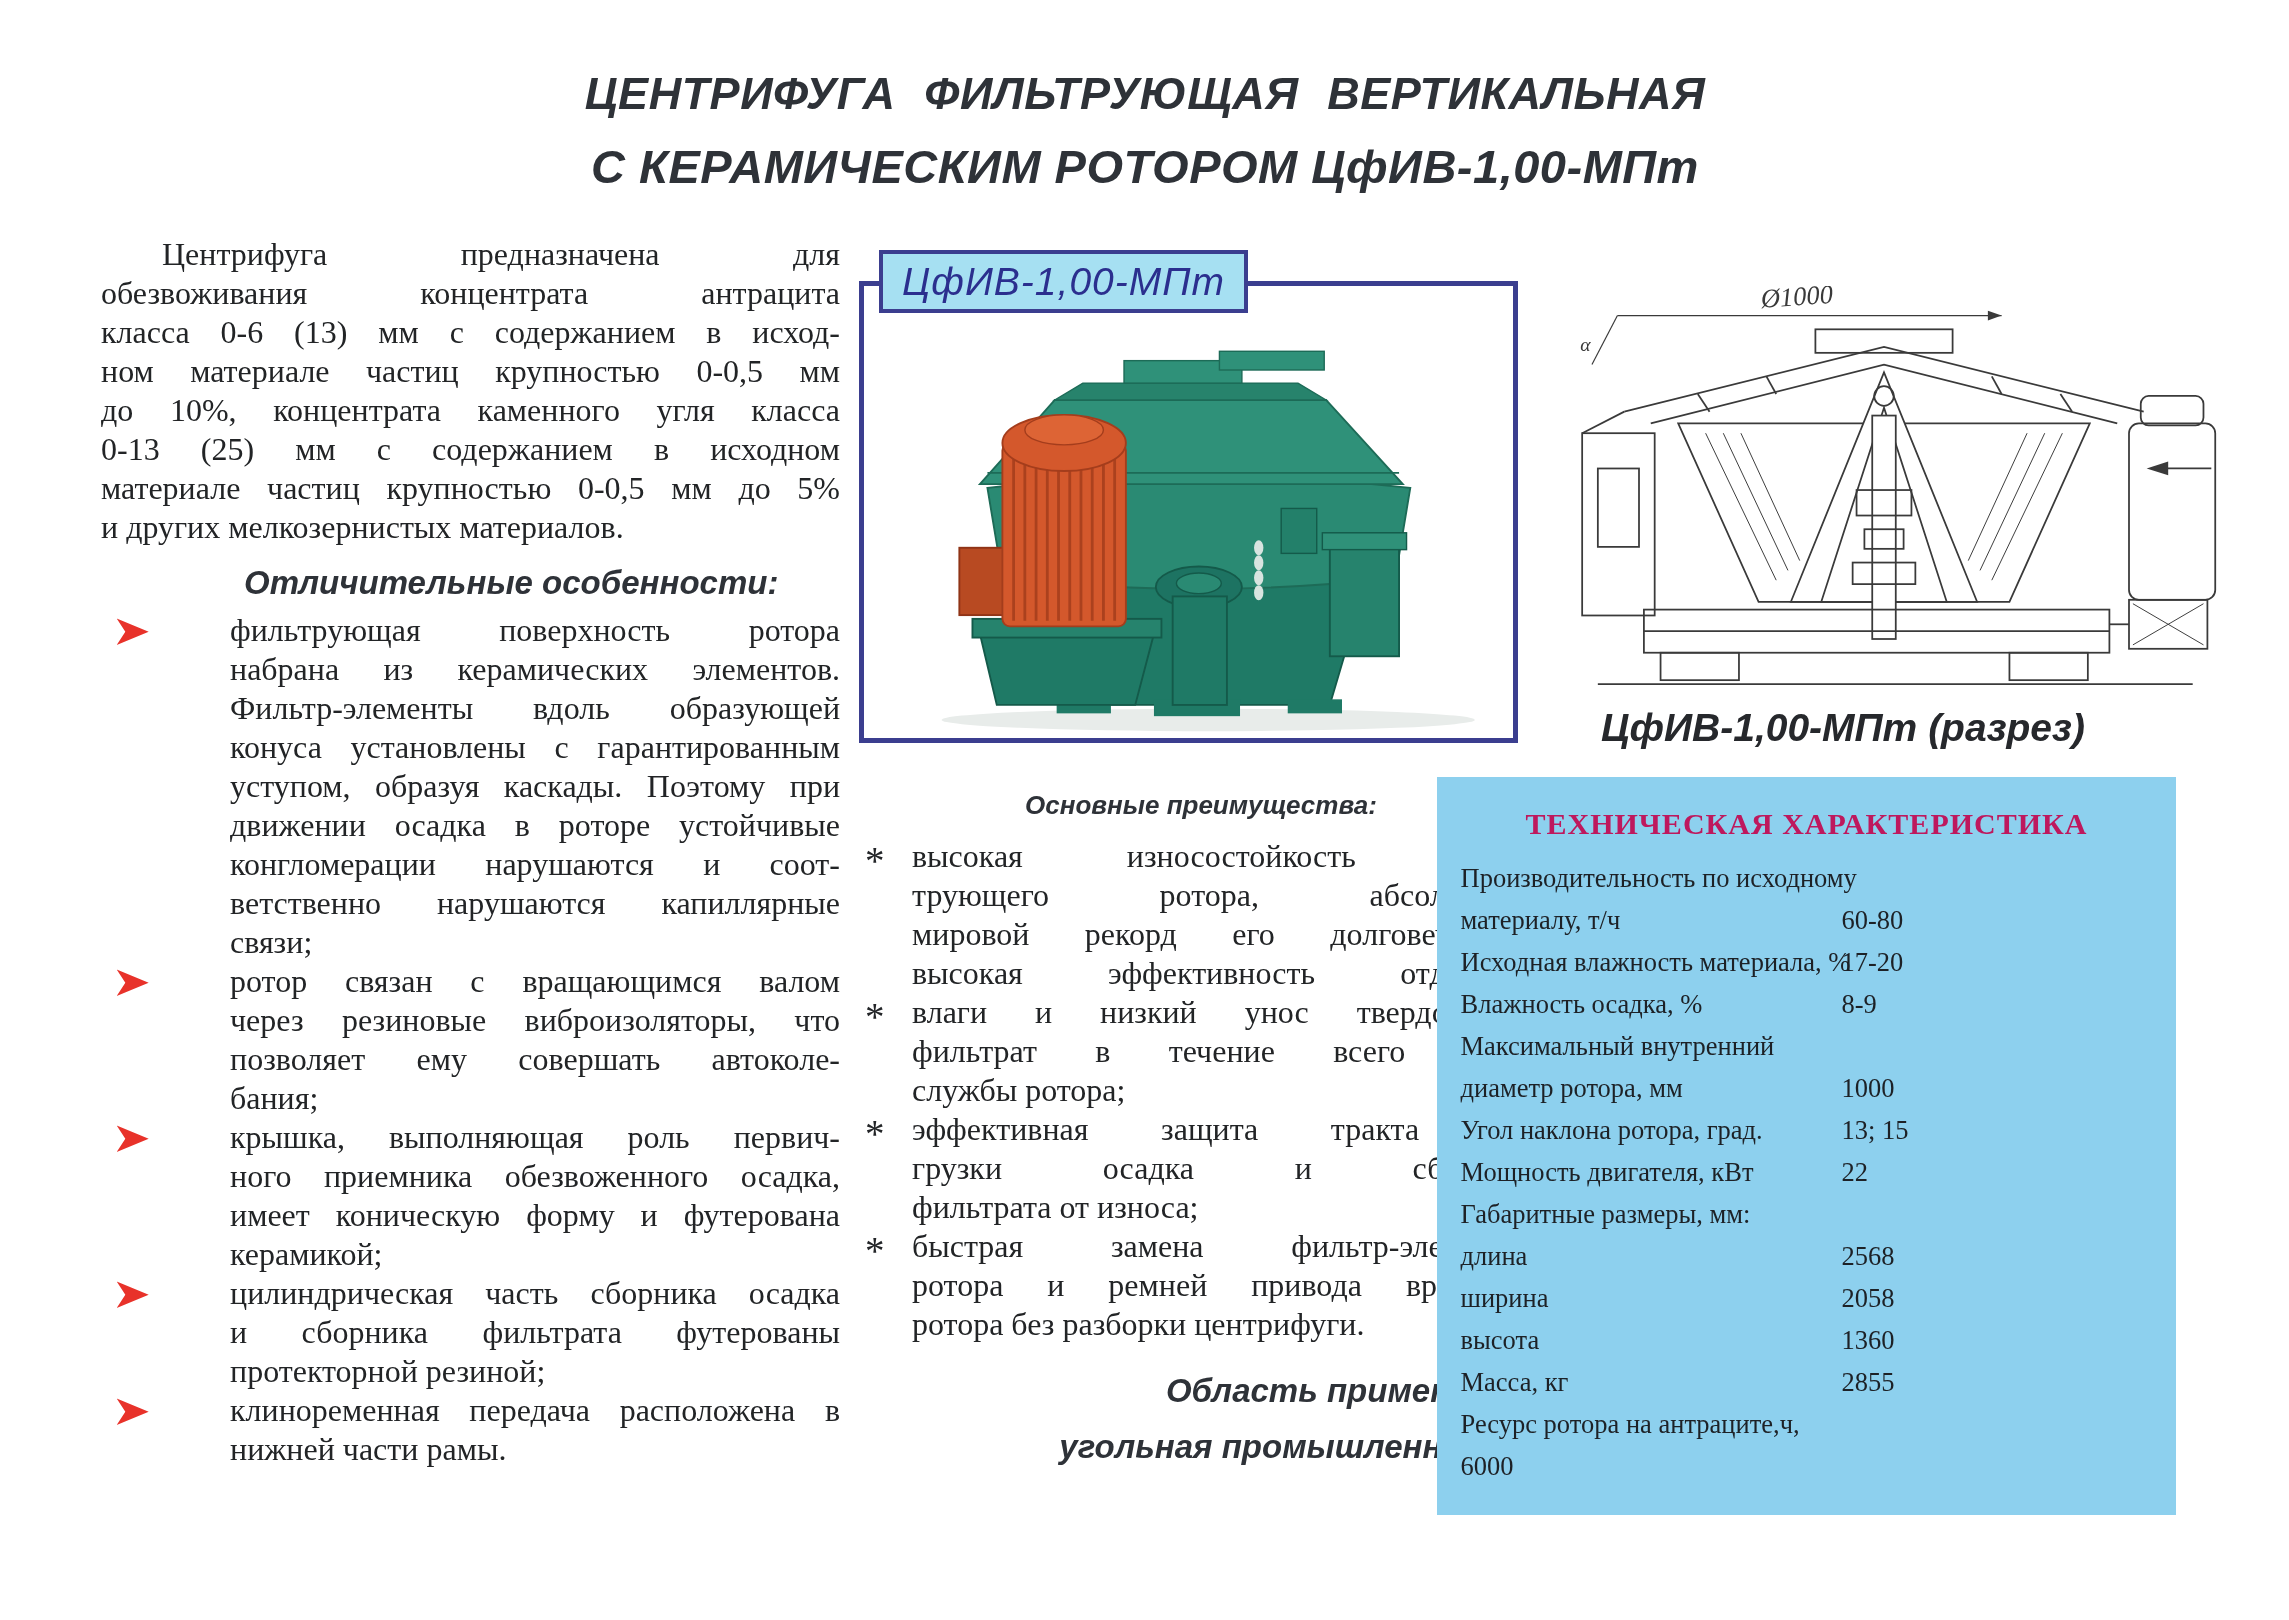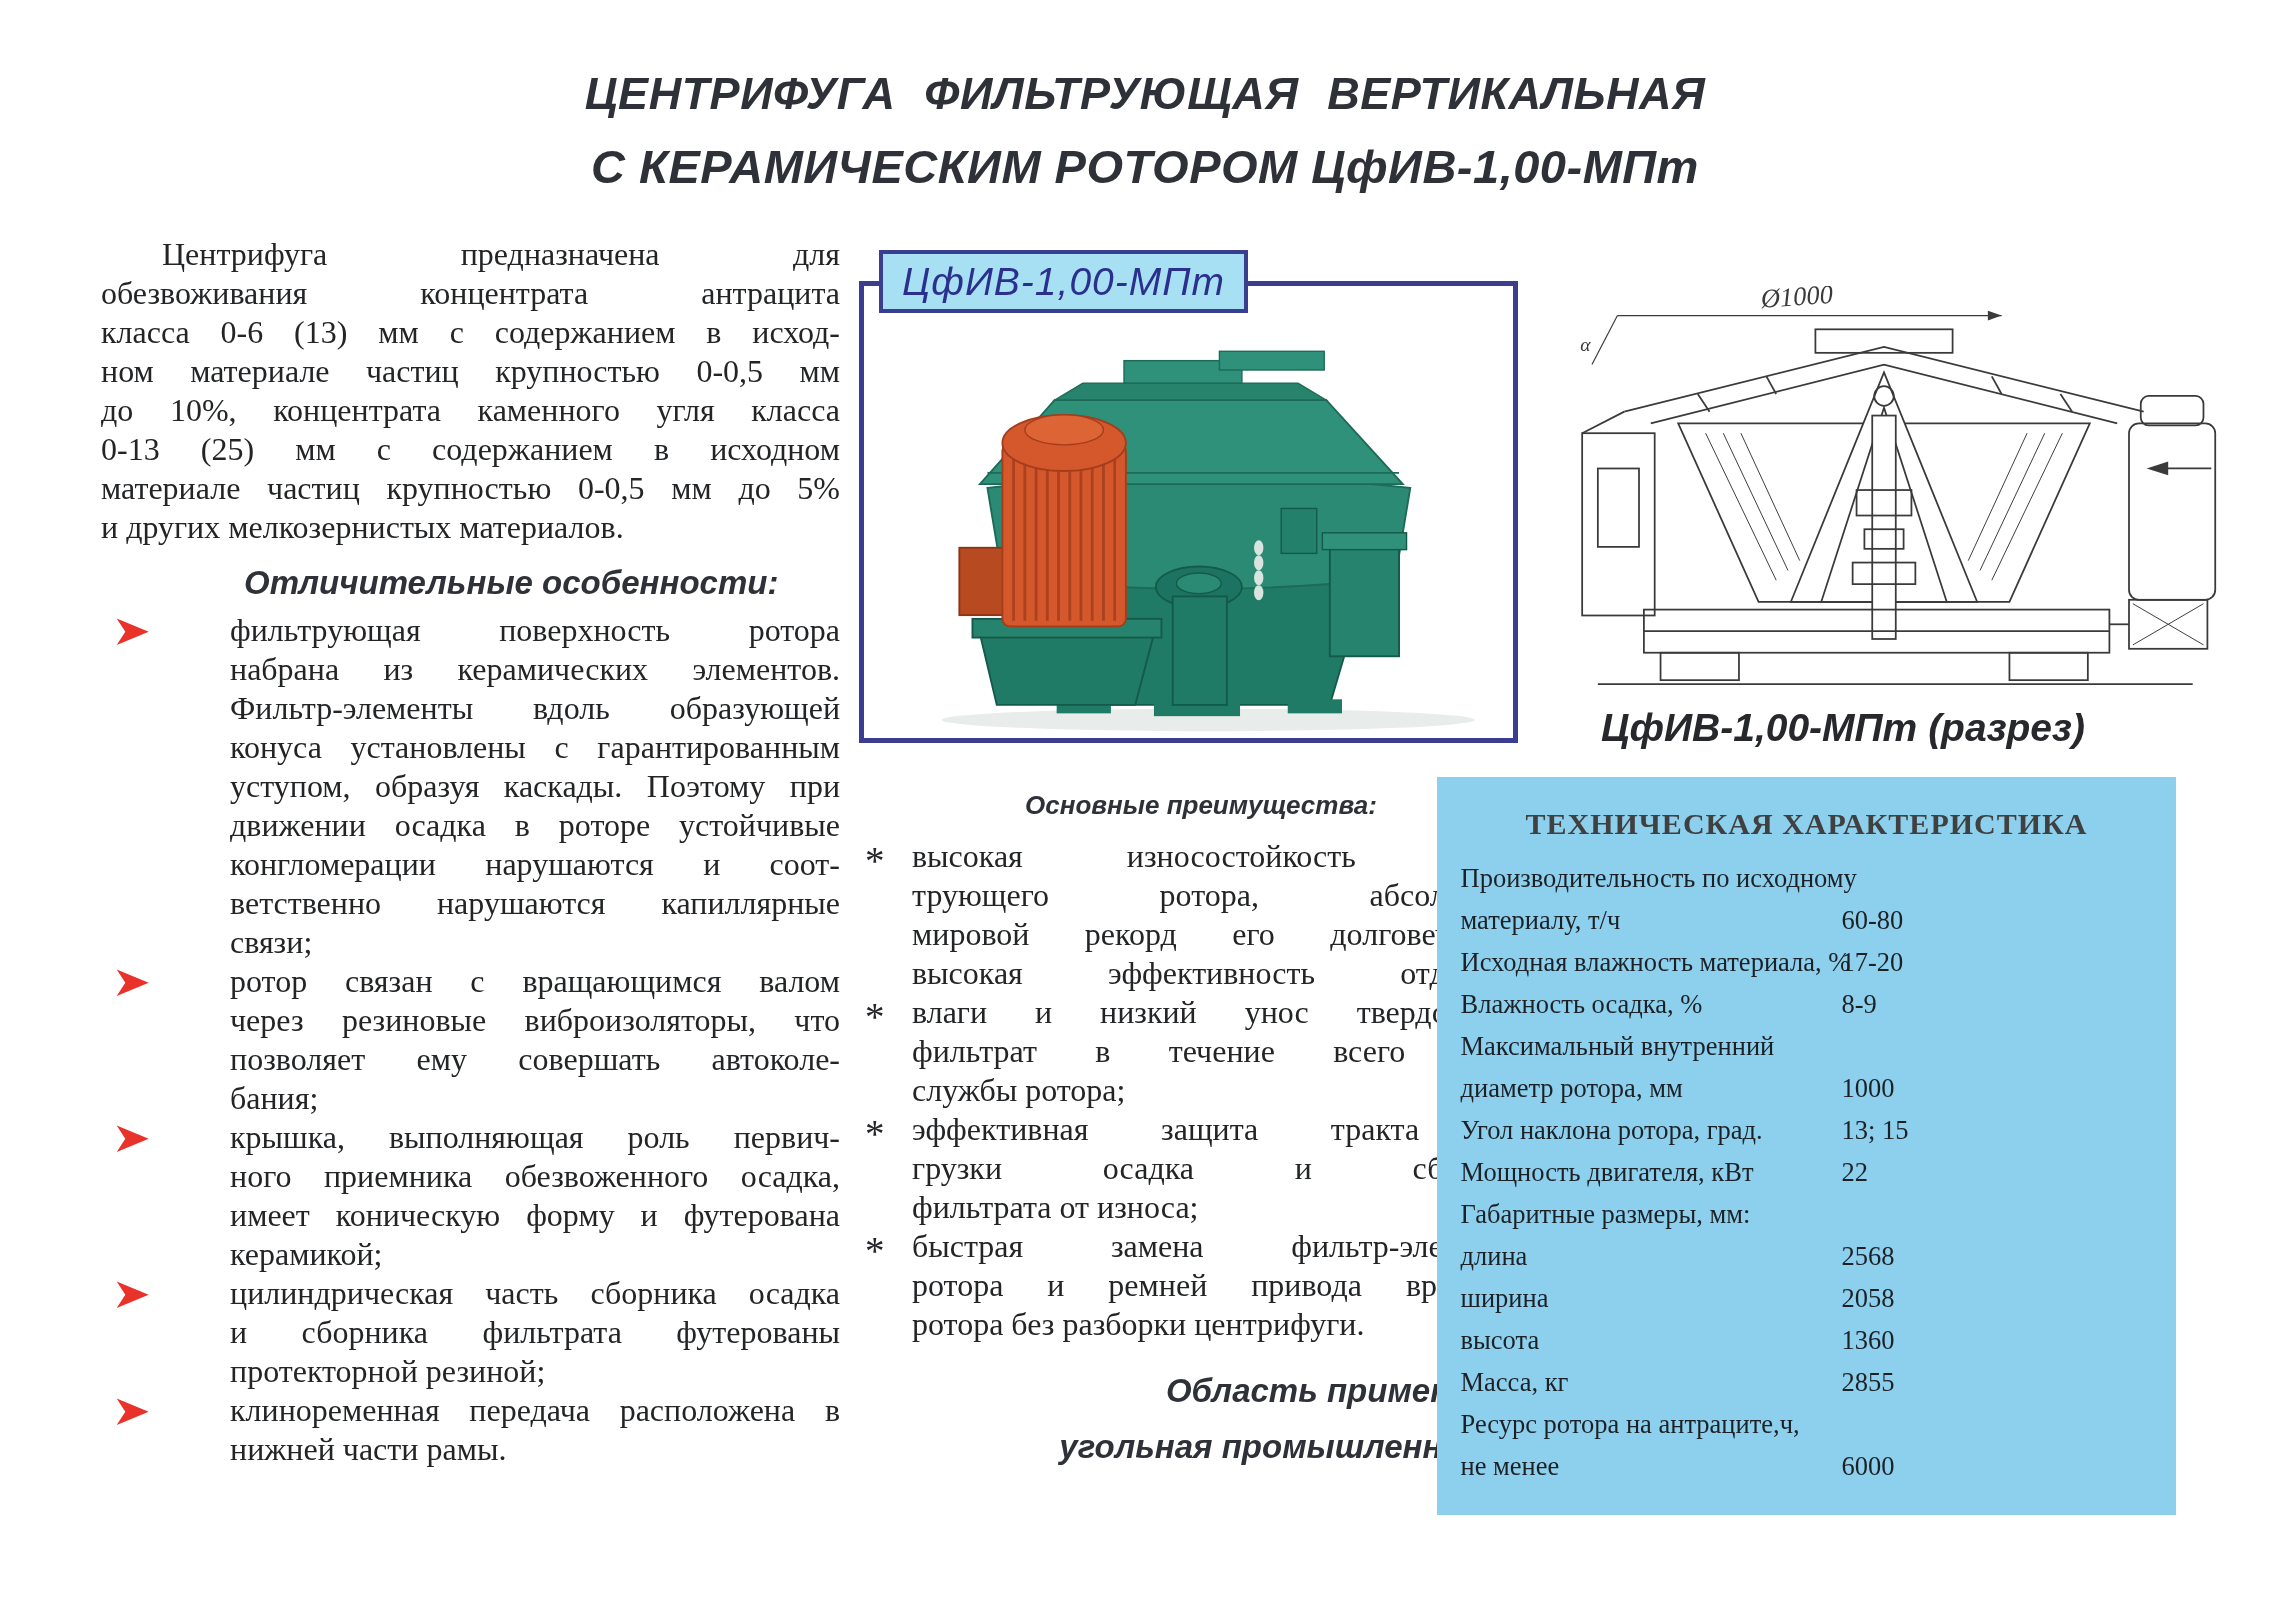--- a/index.html
+++ b/index.html
@@ -46,21 +46,21 @@
                font-size:33px;color:#2e3238;}
   .application .app-line2{display:block;margin-top:17.6px;}
 
   
   .drawing{position:absolute;left:1541px;top:286px;width:686px;height:412px;}
   .drawing-caption{position:absolute;left:1490px;top:706px;width:706px;text-align:center;
                    font-family:"Liberation Sans",sans-serif;font-style:italic;font-weight:bold;
                    font-size:39px;color:#26282c;}
   .spec-box{position:absolute;left:1437px;top:777px;width:739px;height:738px;background:#8dd0ee;
             box-sizing:border-box;padding:21.6px 23.5px 0 23.5px;}
-  .spec-title{text-align:center;font-weight:bold;font-size:30px;line-height:49px;color:#404040;
+  .spec-title{text-align:center;font-weight:bold;font-size:30px;line-height:49px;color:#be185d;
               letter-spacing:1px;margin-bottom:9.8px;}
   .spec-rows{font-size:26.5px;line-height:42px;color:#1d2126;}
   .spec-row{display:flex;}
   .spec-label{width:381px;flex:none;white-space:nowrap;}
   .spec-value{flex:1;white-space:nowrap;}
 </style>
 </head>
 <body>
 
 <div class="page">
@@ -344,20 +344,19 @@
         </div>
         <div class="spec-row">
           <span class="spec-label">Масса, кг</span>
           <span class="spec-value">2855</span>
         </div>
         <div class="spec-row">
           <span class="spec-label">Ресурс ротора на антраците,ч,</span>
           <span class="spec-value"></span>
         </div>
         <div class="spec-row">
-          <span class="spec-label">не менее</span>
           <span class="spec-value">6000</span>
         </div>
       </div>
   </div>
 
 </div>
 
 
 </body></html>

